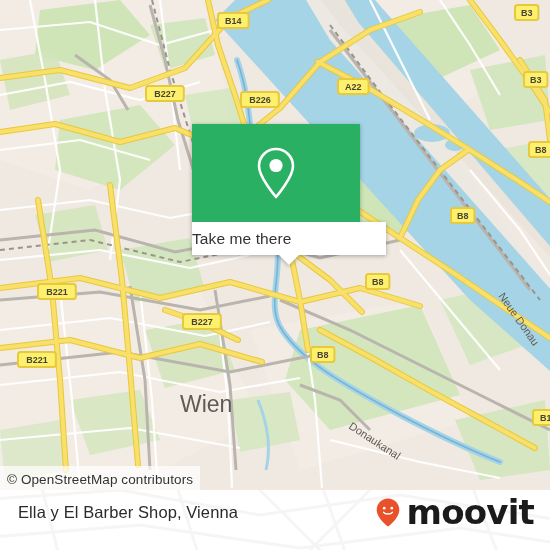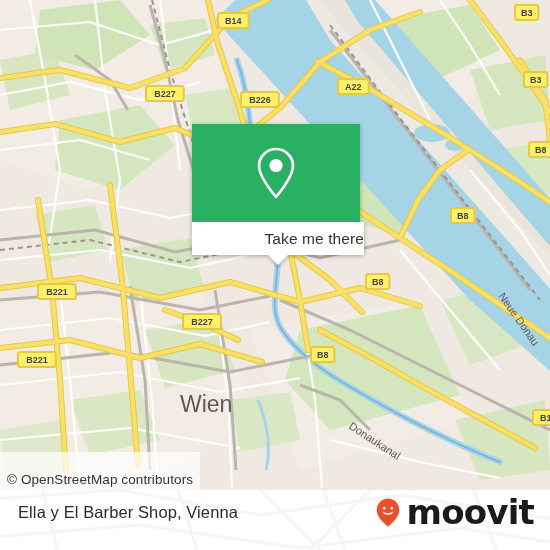--- a/index.html
+++ b/index.html
@@ -39,21 +39,21 @@
     width: 550px;
     height: 490px;
     display: block;
   }
 
   
   .attribution {
     position: absolute;
     left: 0;
     bottom: 0;
-    padding: 20px 7px 3px 7px;
+    padding: 6px 7px 3px 7px;
     background: rgba(255,255,255,0.72);
     font-size: 13.5px;
     color: #333333;
     letter-spacing: 0.1px;
     line-height: 15px;
     white-space: nowrap;
   }
 
   
   .popup {
@@ -70,26 +70,26 @@
     display: flex;
     align-items: center;
     justify-content: center;
   }
   .popup-pin {
     display: block;
     width: 42px;
     height: 54px;
   }
   .popup-bottom {
-    width: 172px;
+    width: 194px;
     height: 33px;
     background: #ffffff;
     display: flex;
     align-items: center;
-    justify-content: flex-end;
+    justify-content: flex-start;
     position: relative;
   }
   .popup-label {
     font-size: 15.5px;
     color: #333333;
     letter-spacing: 0.1px;
     line-height: 1;
   }
   .popup-tail {
     position: absolute;

